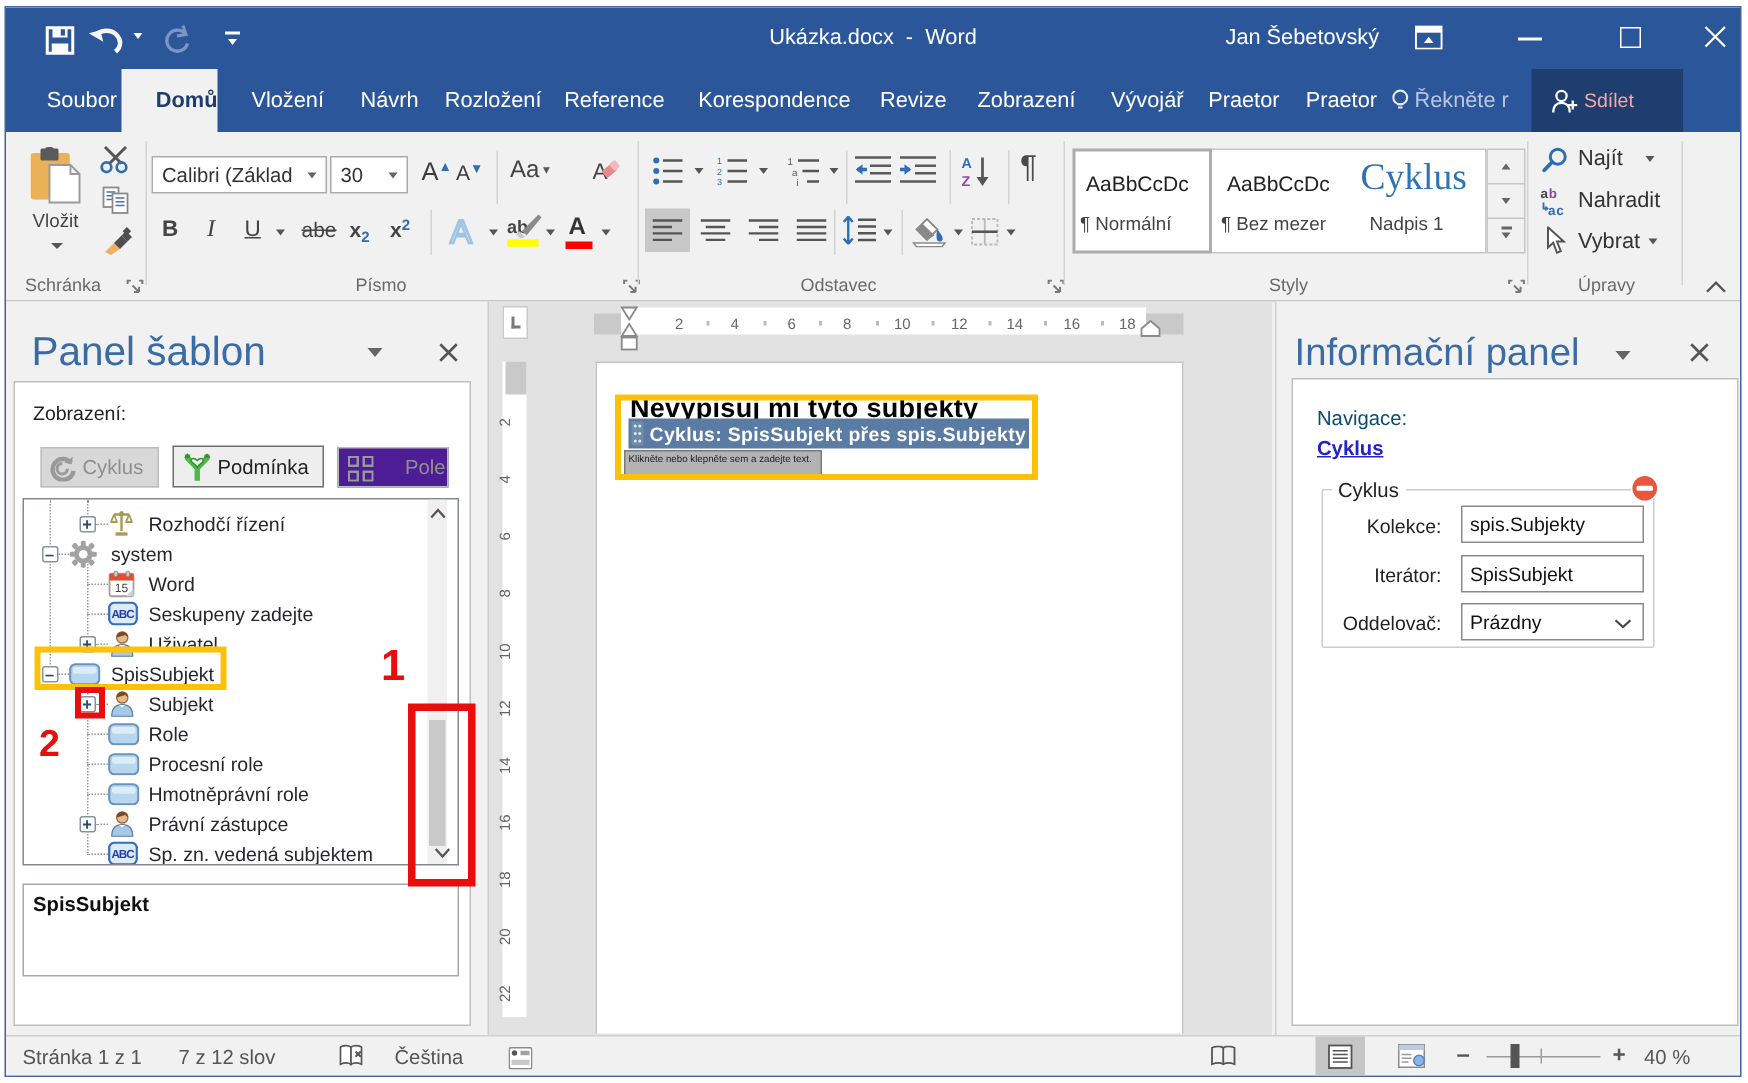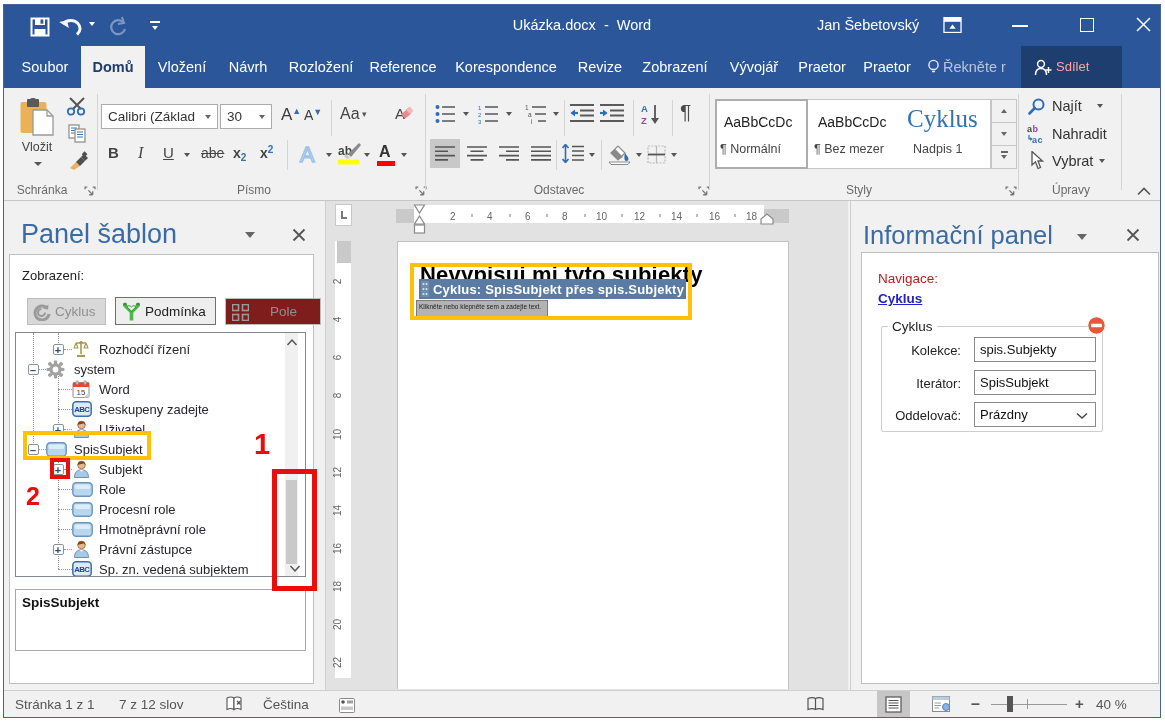--- a/index.html
+++ b/index.html
@@ -2,21 +2,21 @@
 <html><head>
 <meta charset="utf-8">
 <style>
   * { margin:0; padding:0; box-sizing:border-box; }
   html,body { width:1165px; height:722px; background:#fff; font-family:"Liberation Sans",sans-serif; overflow:hidden; }
   .abs { position:absolute; }
   #win { position:absolute; left:3px; top:4px; width:1158px; height:714px; border:1px solid #47639b; background:#f1f1f1; overflow:hidden; }
   
   #titlebar { position:absolute; left:0; top:0; width:100%; height:41px; background:#2b579a; color:#fff; }
   #tabrow { position:absolute; left:0; top:41px; width:100%; height:42px; background:#2b579a; }
-  .tab { position:absolute; top:0; height:42px; line-height:42px; color:#fff; font-size:14.5px; text-align:center; }
+  .tab { position:absolute; top:0; height:42px; line-height:42px; color:#fff; font-size:14.5px; text-align:right; }
   .tab.active { background:#f1f1f1; color:#1e3c6e; font-weight:bold; }
   
   #ribbon { position:absolute; left:0; top:83px; width:100%; height:113px; background:#f1f1f1; border-bottom:1px solid #c6c6c6; }
   .gsep { position:absolute; top:6px; height:96px; width:1px; background:#d4d4d4; }
   .glabel { position:absolute; top:95px; font-size:12px; color:#6a6a6a; text-align:center; }
   .launcher { position:absolute; top:96px; width:12px; height:12px; }
   .combo { position:absolute; background:#fff; border:1px solid #ababab; font-size:13.5px; color:#333; }
   .btn2 { position:absolute; font-size:15px; color:#444; }
   
   #main { position:absolute; left:0; top:196px; width:100%; height:489px; }
@@ -350,21 +350,21 @@
       </div>
       <div class="abs" style="left:111px;top:96px;width:101px;height:28px;background:#eee;border:1px solid #707070">
         <svg class="abs" style="left:6px;top:4px" width="19" height="19" viewBox="0 0 19 19">
           <path d="M9.5 18.5 L9.5 10 L3 3.5 L3 1 M9.5 10 L16 3.5 L16 1" fill="none" stroke="#4db748" stroke-width="3.6"></path>
           <path d="M0.8 3.2 L3 0.2 L5.2 3.2 Z" fill="#2f8f2a"></path>
           <path d="M13.8 3.2 L16 0.2 L18.2 3.2 Z" fill="#2f8f2a"></path>
           <path d="M9.5 9.5 C8 6.5 5.5 7 5.5 5 C5.5 3.6 7.5 3 9.5 5 C11.5 3 13.5 3.6 13.5 5 C13.5 7 11 6.5 9.5 9.5 Z" fill="#eaf6ea" stroke="#2f8f2a" stroke-width="1"></path>
         </svg>
         <div class="abs" style="left:29px;top:6px;font-size:13.5px;color:#222">Podmínka</div>
       </div>
-      <div class="abs" style="left:221px;top:97px;width:96px;height:27px;background:#7f1d1d;border:1px solid #bdbdbd">
+      <div class="abs" style="left:221px;top:97px;width:74px;height:27px;background:#4c1d95;border:1px solid #bdbdbd">
         <svg class="abs" style="left:6px;top:5px" width="17" height="17" viewBox="0 0 17 17">
           <rect x="0.5" y="0.5" width="6" height="6" fill="none" stroke="#9a9a9a" stroke-width="1.6"></rect>
           <rect x="10.5" y="0.5" width="6" height="6" fill="none" stroke="#9a9a9a" stroke-width="1.6"></rect>
           <rect x="0.5" y="10.5" width="6" height="6" fill="none" stroke="#9a9a9a" stroke-width="1.6"></rect>
           <rect x="10.5" y="10.5" width="6" height="6" fill="none" stroke="#9a9a9a" stroke-width="1.6"></rect>
         </svg>
         <div class="abs" style="left:44px;top:5px;font-size:13.5px;color:#8f8f8f">Pole</div>
       </div>
 
       <div class="abs" id="treebox" style="left:11px;top:131px;width:291px;height:245px;background:#fff;border:1px solid #828790;overflow:hidden">
@@ -566,21 +566,21 @@
       <div class="abs rulnum vert" style="left:7px;top:228px">10</div>
       <div class="abs rulnum vert" style="left:7px;top:266px">12</div>
       <div class="abs rulnum vert" style="left:7px;top:304px">14</div>
       <div class="abs rulnum vert" style="left:7px;top:342px">16</div>
       <div class="abs rulnum vert" style="left:7px;top:380px">18</div>
       <div class="abs rulnum vert" style="left:7px;top:418px">20</div>
       <div class="abs rulnum vert" style="left:7px;top:456px">22</div>
 
       <div class="abs" style="left:72px;top:40px;width:392px;height:448px;background:#fff;border:1px solid #c2c2c2;border-bottom:none"></div>
 
-      <div class="abs" style="left:95px;top:61px;font-size:22px;font-weight:bold;color:#000;letter-spacing:0.2px">Nevypisuj mi tyto subjekty</div>
+      <div class="abs" style="left:95px;top:61px;font-size:18px;font-weight:bold;color:#000;letter-spacing:0.2px">Nevypisuj mi tyto subjekty</div>
 
       <div class="abs" style="left:94px;top:78px;width:267px;height:20px;background:#5a7ca4"></div>
       <div class="abs" style="left:96px;top:80px;width:8px;height:16px;background:#708cab"></div>
       <svg class="abs" style="left:97px;top:81px" width="6" height="14" viewBox="0 0 6 14">
         <circle cx="1.5" cy="2" r="1" fill="#e0e6ee"></circle>
           <circle cx="4.5" cy="2" r="1" fill="#e0e6ee"></circle>
         <circle cx="1.5" cy="7" r="1" fill="#e0e6ee"></circle>
           <circle cx="4.5" cy="7" r="1" fill="#e0e6ee"></circle>
         <circle cx="1.5" cy="12" r="1" fill="#e0e6ee"></circle>
           <circle cx="4.5" cy="12" r="1" fill="#e0e6ee"></circle>
@@ -593,21 +593,21 @@
 
       <div class="abs" style="left:85px;top:62px;width:282px;height:57px;border:4px solid #fdc208"></div>
     </div>
     <div id="rightpanel">
       <div class="paneltitle" style="left:12px;top:20px;font-size:25.5px">Informační panel</div>
       <div class="abs" style="left:226px;top:33px;width:0;height:0;border-left:5px solid transparent;border-right:5px solid transparent;border-top:6px solid #666"></div>
       <svg class="abs" style="left:275px;top:27px" width="14" height="14" viewBox="0 0 14 14">
         <path d="M1.5 1.5 L12.5 12.5 M12.5 1.5 L1.5 12.5" stroke="#555" stroke-width="1.8"></path>
       </svg>
       <div class="panelbox" style="left:10px;top:51px;width:298px;height:432px"></div>
-      <div class="abs" style="left:27px;top:70px;font-size:13.5px;color:#b91c1c">Navigace:</div>
+      <div class="abs" style="left:27px;top:70px;font-size:13.5px;color:#0c4a6e">Navigace:</div>
       <div class="abs" style="left:27px;top:90px;font-size:13.5px;font-weight:bold;color:#2222cc;text-decoration:underline">Cyklus</div>
 
       <fieldset class="abs" style="left:30px;top:118px;width:222px;height:113px;border:1px solid #cdcdcd;border-radius:2px">
         <legend style="margin-left:6px;padding:0 4px;font-size:13.5px;color:#222">Cyklus</legend>
       </fieldset>
       <svg class="abs" style="left:236px;top:115px" width="19" height="19" viewBox="0 0 19 19">
         <circle cx="9.5" cy="9.5" r="8.7" fill="#e8563c" stroke="#fff" stroke-width="1"></circle>
         <rect x="4" y="7.8" width="11" height="3.4" rx="1" fill="#fff"></rect>
       </svg>
       <div class="abs flabel" style="left:30px;top:142px;width:80px">Kolekce:</div>

